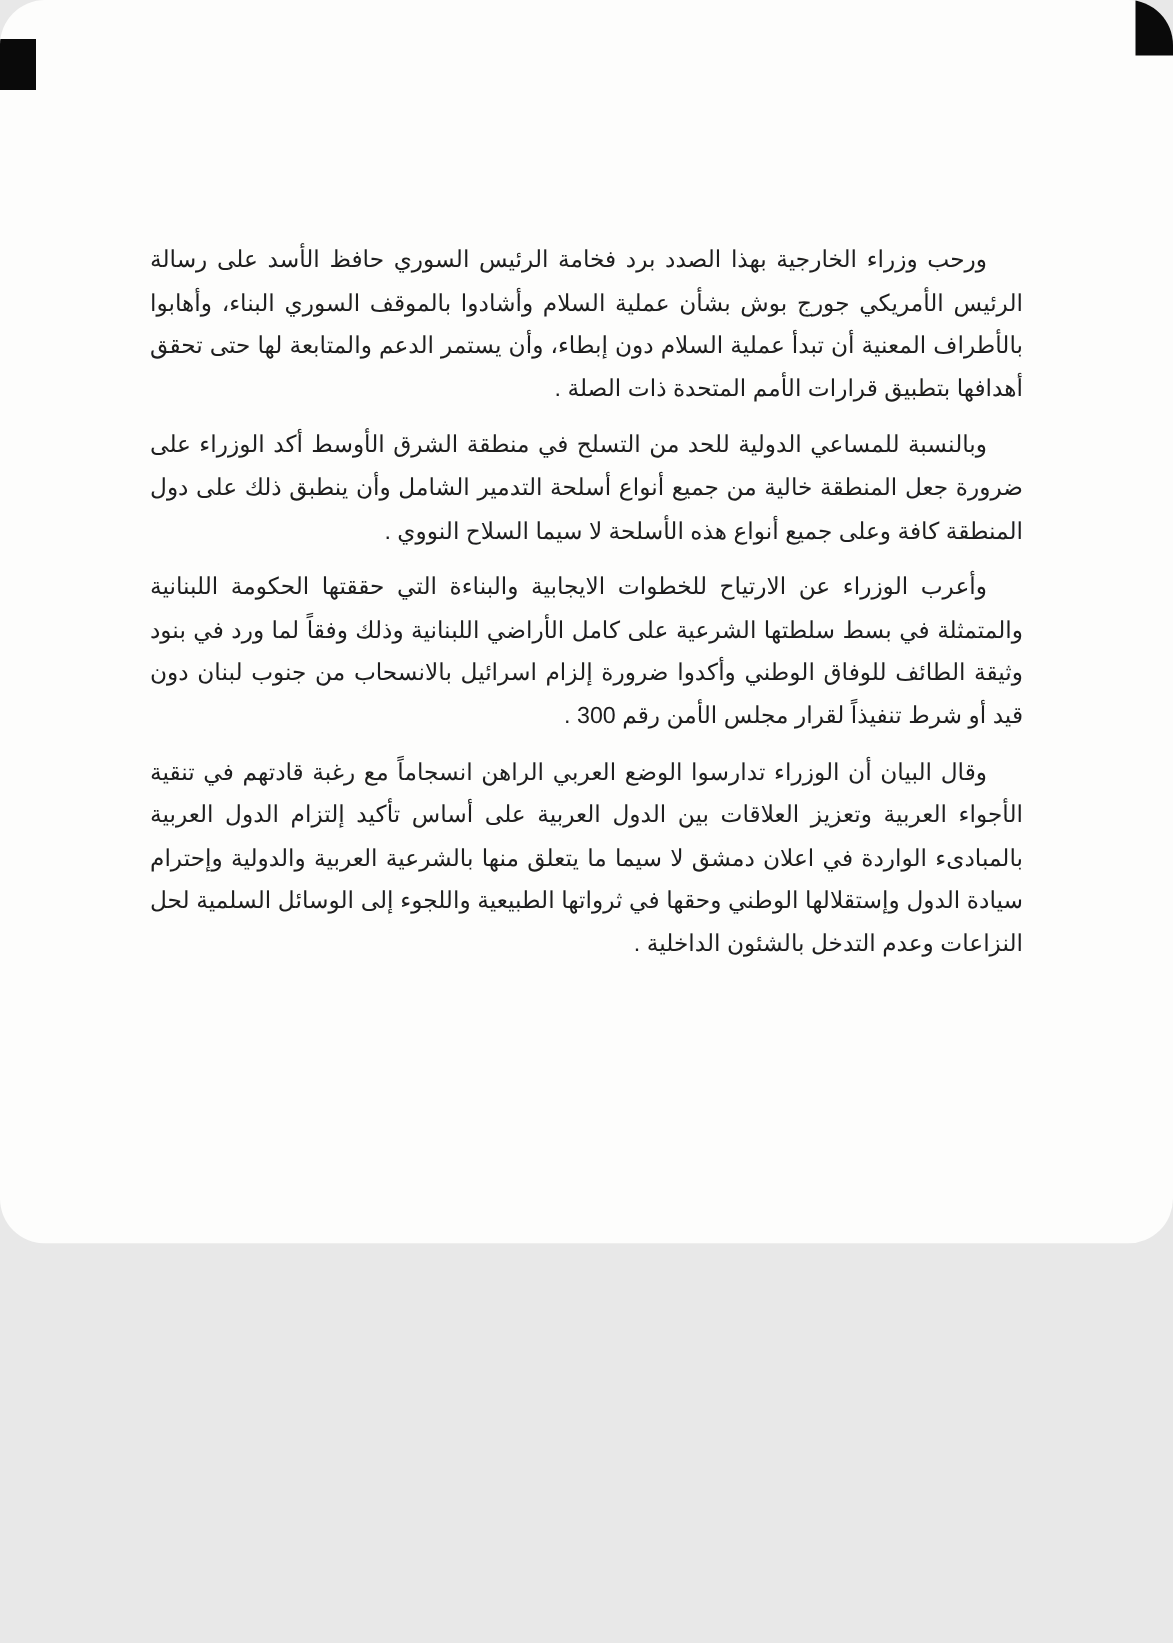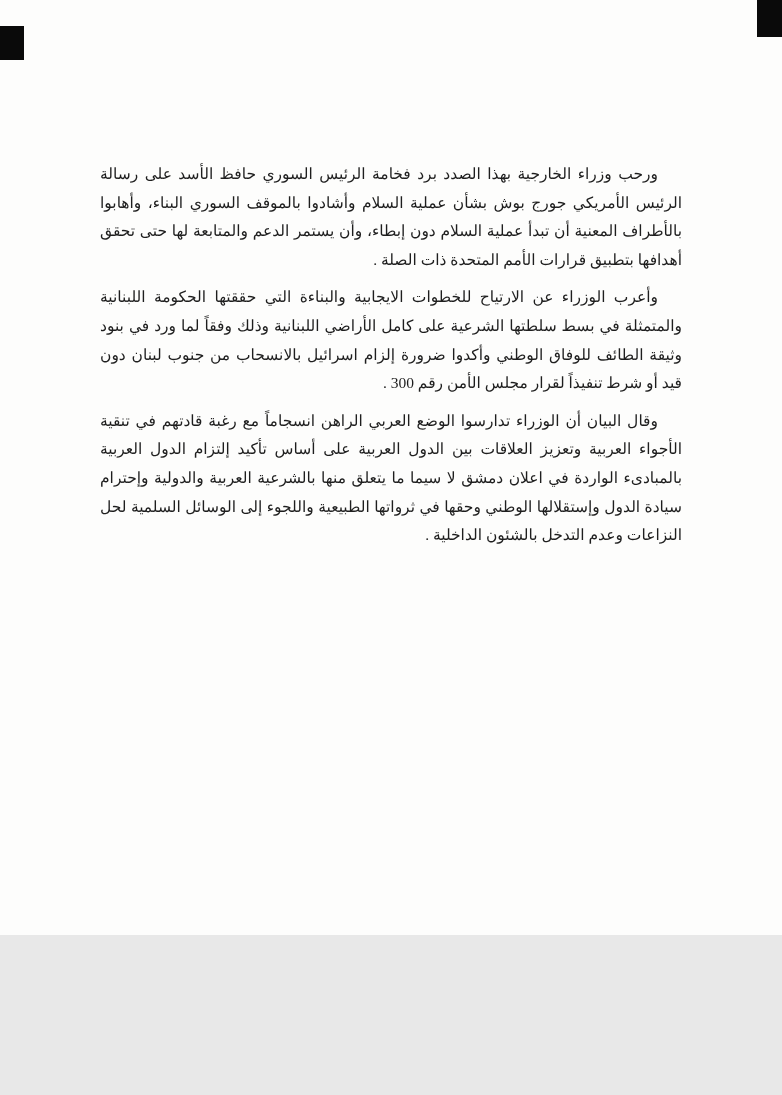--- a/index.html
+++ b/index.html
@@ -3,26 +3,27 @@
 <meta charset="utf-8">
 <style>
   html, body {
     margin: 0;
     padding: 0;
     background: #e8e8e8;
   }
   .page {
     position: relative;
     width: 782px;
-    height: 935px;
+    height: 829px;
     margin: 0 auto;
     background: #fdfdfc;
     overflow: hidden;
-    font-family: Liberation Serif, serif;
+    font-family: Liberation Sans, sans-serif;
     color: #1e1e1e;
+    border-radius: 30px;
   }
   
   .artifact {
     position: absolute;
     background: #0a0a0a;
   }
   .artifact-top-left {
     left: 0;
     top: 26px;
     width: 24px;
@@ -64,19 +65,20 @@
 </head>
 <body>
 
 <div class="page">
 
   <div class="artifact artifact-top-left"></div>
   <div class="artifact artifact-top-right"></div>
 
   <div class="text-block">
     <p>ورحب وزراء الخارجية بهذا الصدد برد فخامة الرئيس السوري حافظ الأسد على رسالة الرئيس الأمريكي جورج بوش بشأن عملية السلام وأشادوا بالموقف السوري البناء، وأهابوا بالأطراف المعنية أن تبدأ عملية السلام دون إبطاء، وأن يستمر الدعم والمتابعة لها حتى تحقق أهدافها بتطبيق قرارات الأمم المتحدة ذات الصلة .</p>
+    <p>وبالنسبة للمساعي الدولية للحد من التسلح في منطقة الشرق الأوسط أكد الوزراء على ضرورة جعل المنطقة خالية من جميع أنواع أسلحة التدمير الشامل وأن ينطبق ذلك على دول المنطقة كافة وعلى جميع أنواع هذه الأسلحة لا سيما السلاح النووي .</p>
     <p>وأعرب الوزراء عن الارتياح للخطوات الايجابية والبناءة التي حققتها الحكومة اللبنانية والمتمثلة في بسط سلطتها الشرعية على كامل الأراضي اللبنانية وذلك وفقاً لما ورد في بنود وثيقة الطائف للوفاق الوطني وأكدوا ضرورة إلزام اسرائيل بالانسحاب من جنوب لبنان دون قيد أو شرط تنفيذاً لقرار مجلس الأمن رقم 300 .</p>
     <p>وقال البيان أن الوزراء تدارسوا الوضع العربي الراهن انسجاماً مع رغبة قادتهم في تنقية الأجواء العربية وتعزيز العلاقات بين الدول العربية على أساس تأكيد إلتزام الدول العربية بالمبادىء الواردة في اعلان دمشق لا سيما ما يتعلق منها بالشرعية العربية والدولية وإحترام سيادة الدول وإستقلالها الوطني وحقها في ثرواتها الطبيعية واللجوء إلى الوسائل السلمية لحل النزاعات وعدم التدخل بالشئون الداخلية .</p>
   </div>
 
   <div class="page-number">٢</div>
 
 </div>
 
 </body></html>

